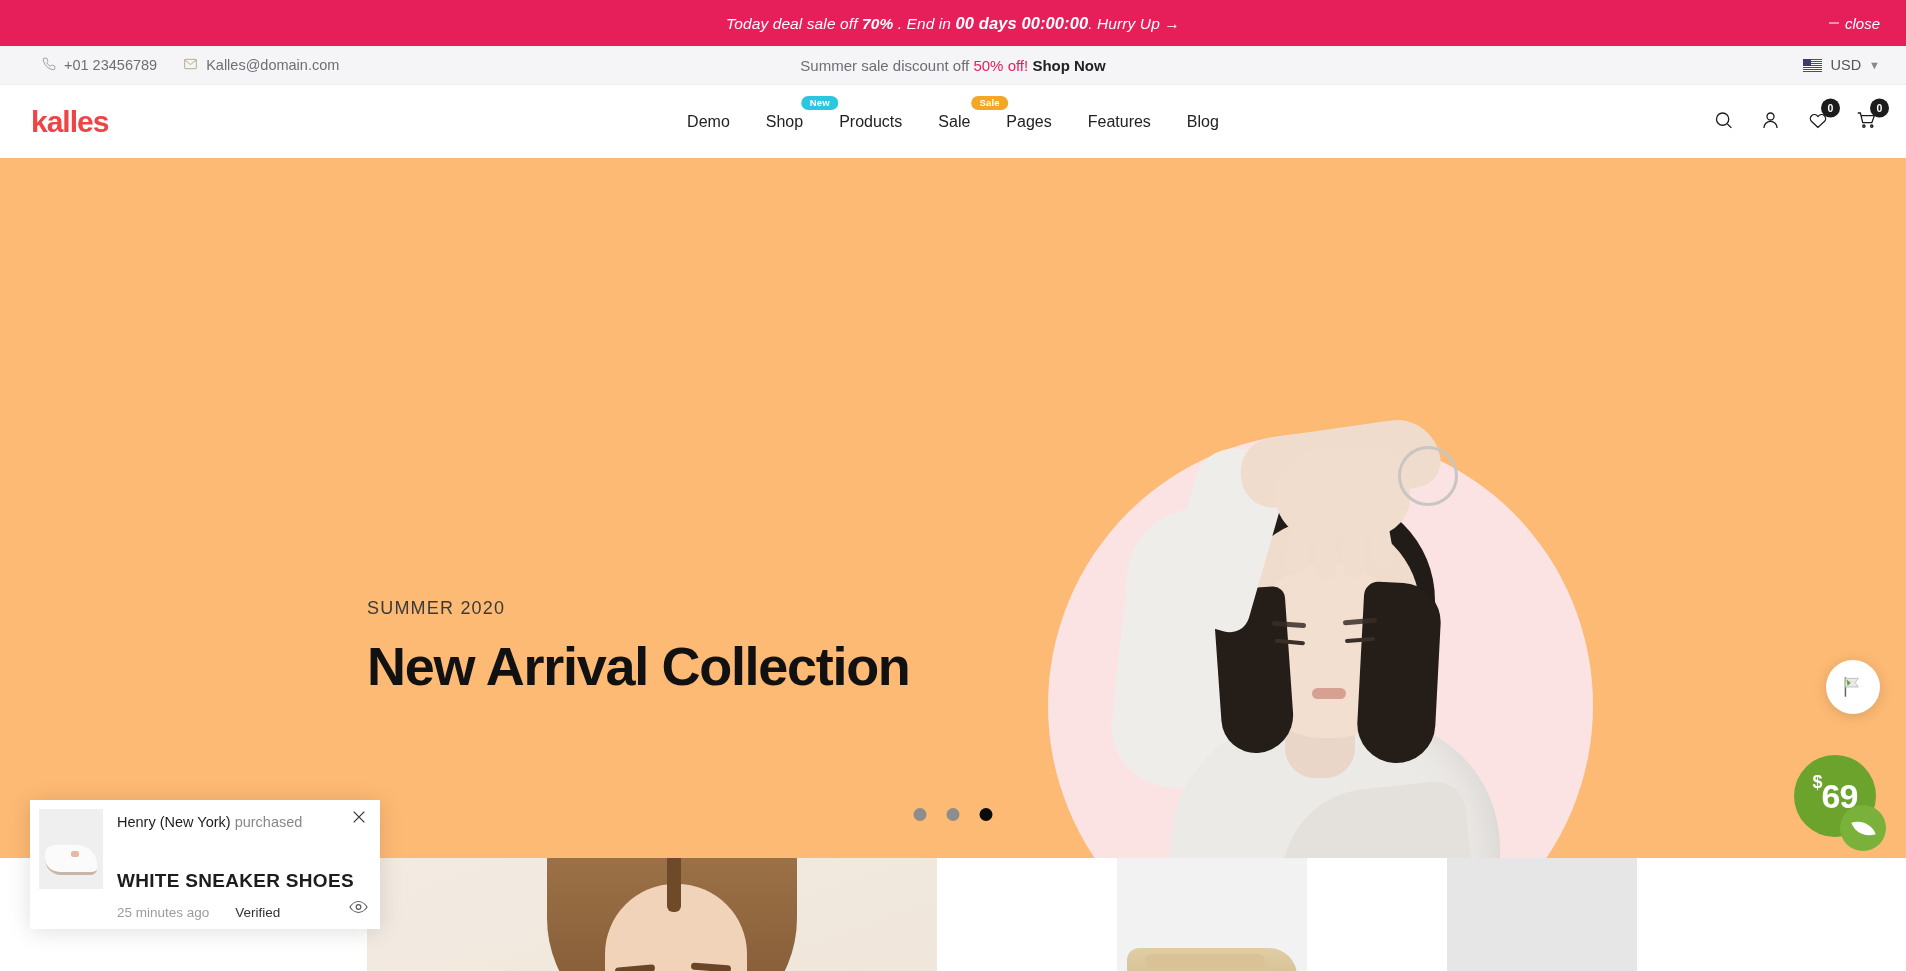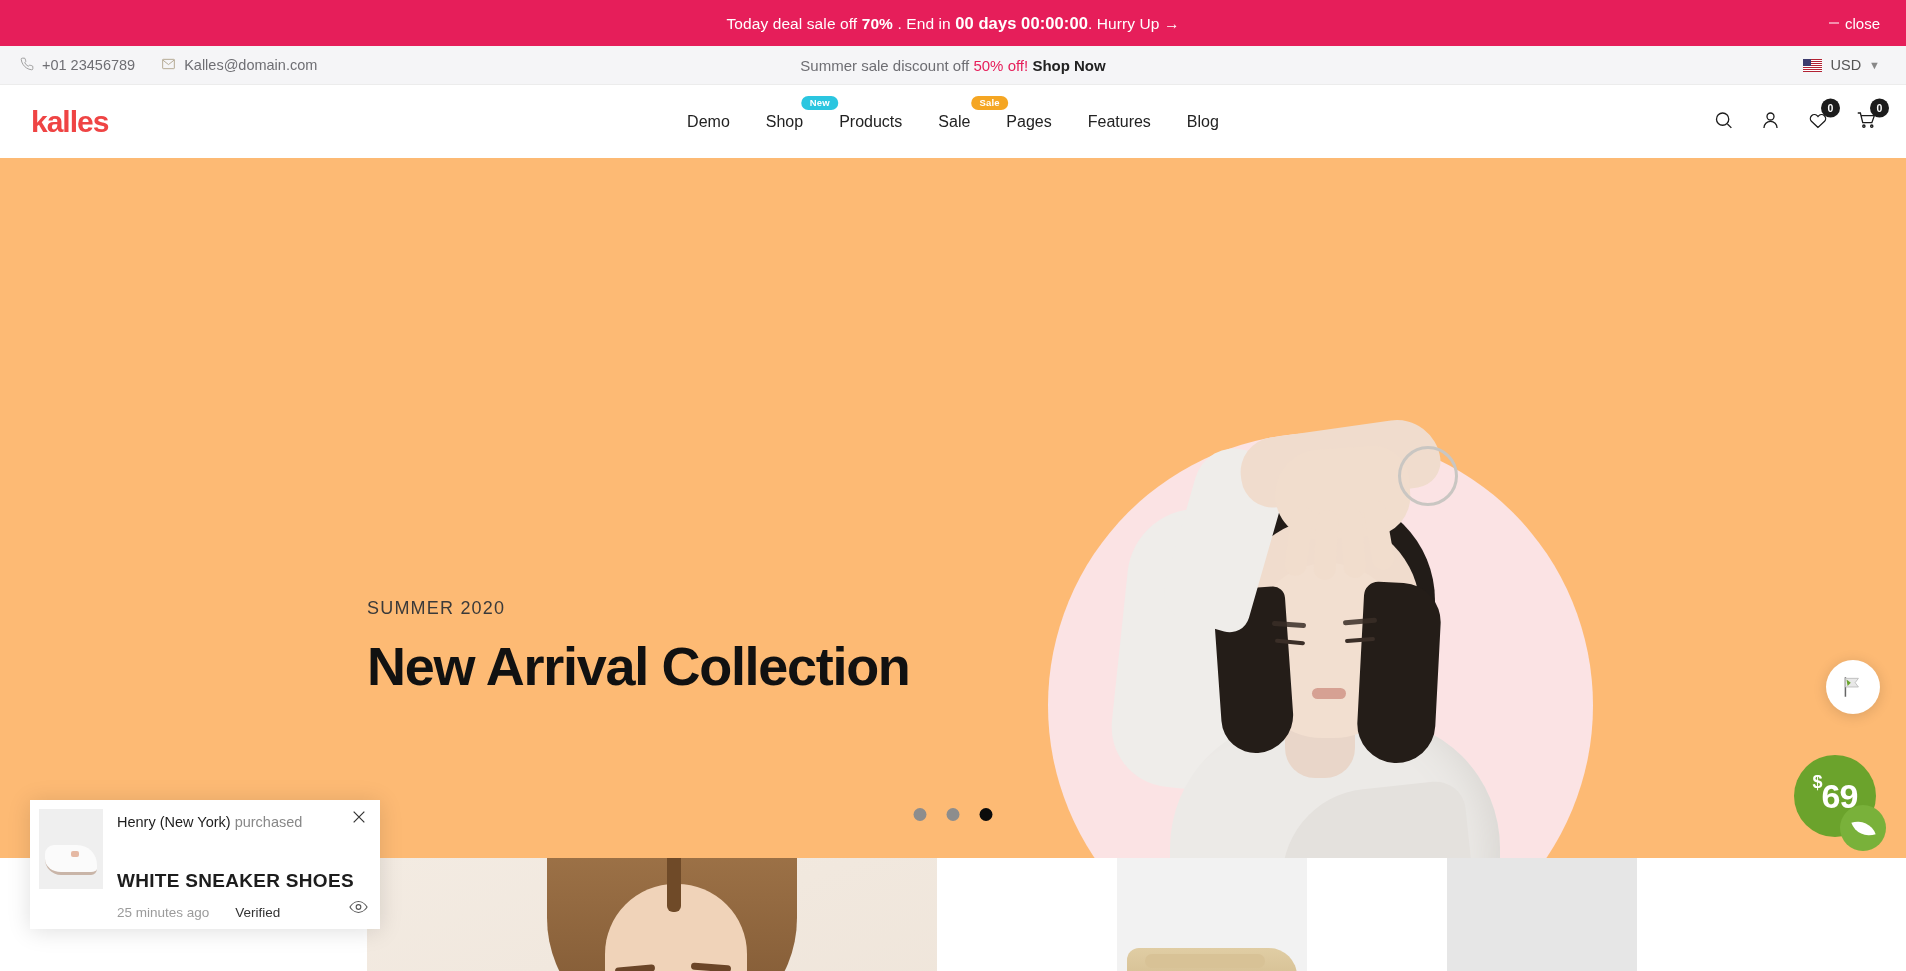--- a/index.html
+++ b/index.html
@@ -14,20 +14,21 @@
   
   .promo-bar{
     position:relative;
     height:46px;
     background:#e91e63;
     background:#e61e5a;
     display:flex;
     align-items:center;
     justify-content:center;
     color:#ffffff;
+    font-style:italic;
   }
   .promo-text{
     font-size:15.5px;
     letter-spacing:.1px;
     white-space:nowrap;
   }
   .promo-text .b{ font-weight:700; }
   .promo-text .big{ font-weight:700; font-size:16.5px; }
   .promo-close{
     position:absolute;
@@ -47,21 +48,21 @@
     position:relative;
     height:39px;
     background:#f5f5f7;
     display:flex;
     align-items:center;
     border-bottom:1px solid #ececec;
   }
   .info-left{
     display:flex;
     gap:26px;
-    padding-left:20px;
+    padding-left:42px;
     font-size:14.5px;
     color:#6e6e73;
   }
   .info-item{ display:flex; align-items:center; gap:8px; cursor:pointer; }
   .info-center{
     position:absolute;
     left:50%; top:50%;
     transform:translate(-50%,-50%);
     font-size:15px;
     color:#6e6e73;

